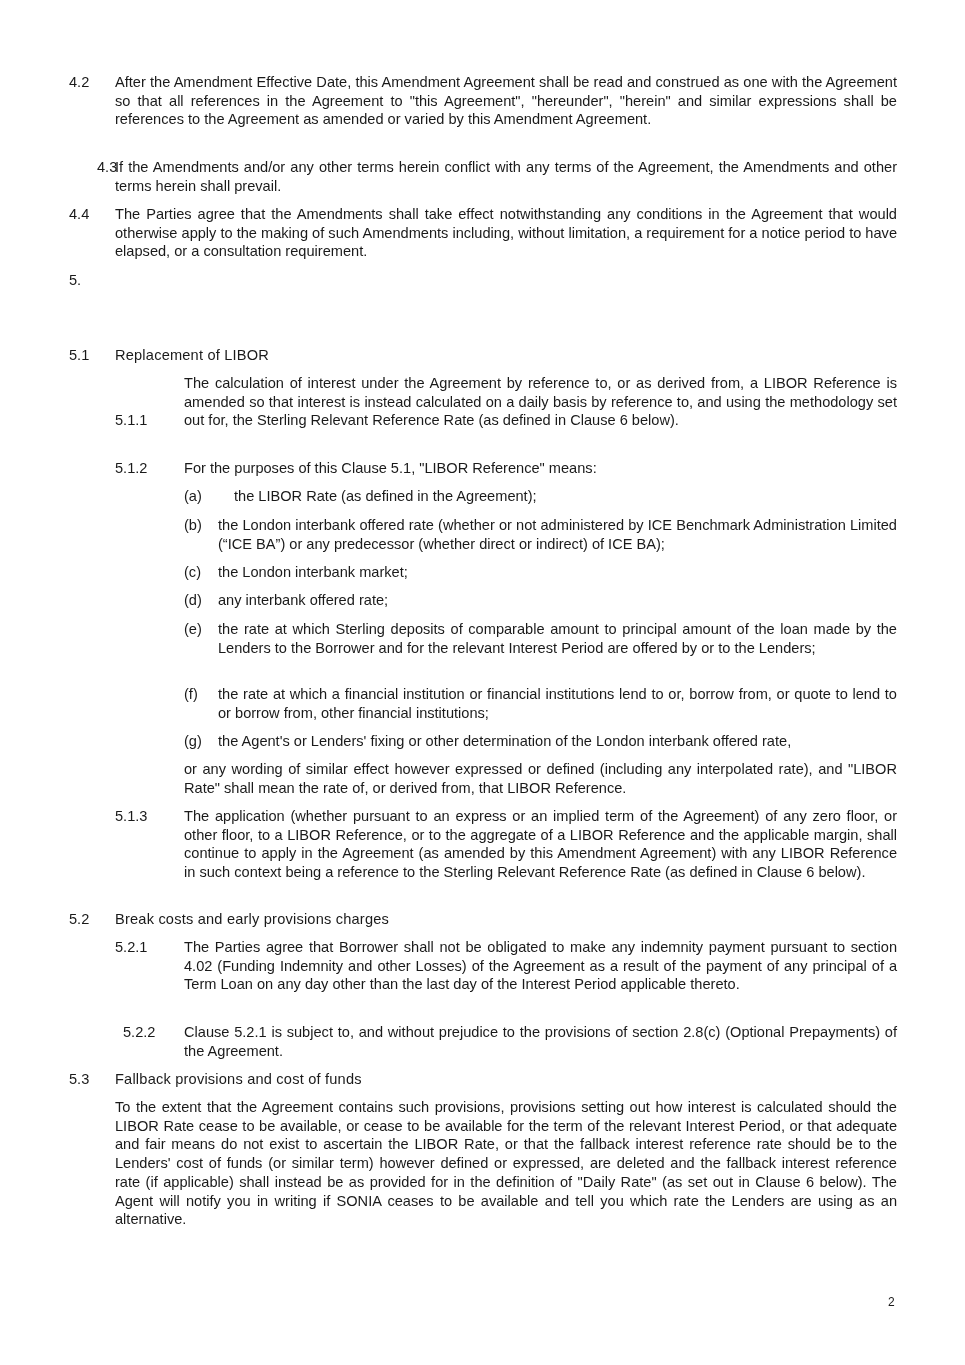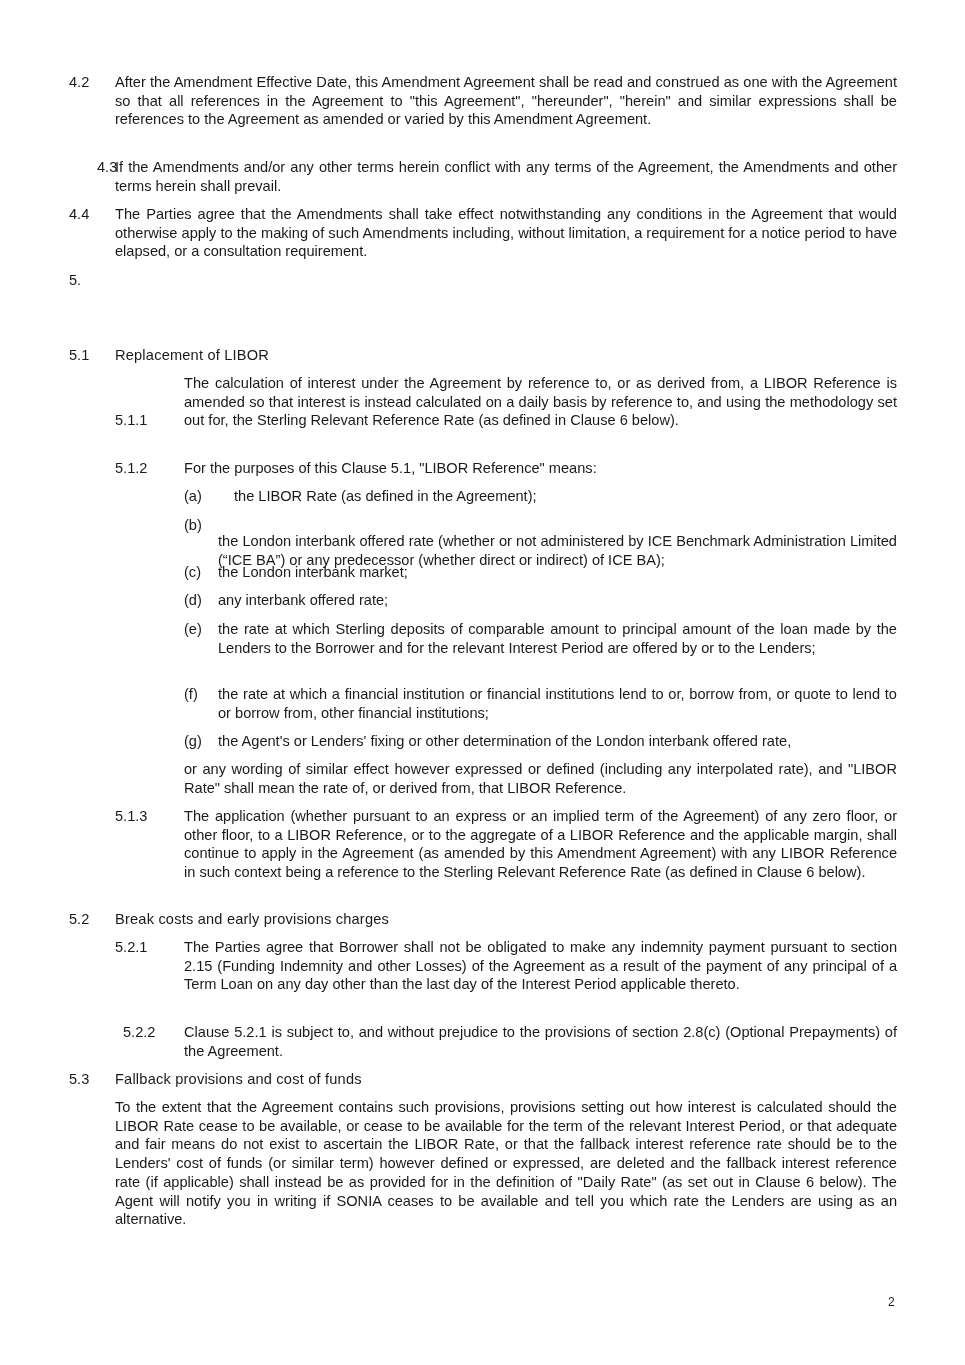--- a/index.html
+++ b/index.html
@@ -64,21 +64,21 @@
   <span class="num" style="left:115px; top:384px;margin-top:27px;">5.1.1</span>
   <div class="block" style="left:184px; top:374px; width:713px;">The calculation of interest under the Agreement by reference to, or as derived from, a LIBOR Reference is amended so that interest is instead calculated on a daily basis by reference to, and using the methodology set out for, the Sterling Relevant Reference Rate (as defined in Clause 6 below).</div>
 
   <span class="num" style="left:115px; top:459px;">5.1.2</span>
   <div class="block" style="left:184px; top:459px; width:713px;">For the purposes of this Clause 5.1, "LIBOR Reference" means:</div>
 
   <span class="num" style="left:184px; top:487px;">(a)</span>
   <div class="block" style="left:218px; top:487px; width:679px;margin-left:16px;">the LIBOR Rate (as defined in the Agreement);</div>
 
   <span class="num" style="left:184px; top:516px;">(b)</span>
-  <div class="block" style="left:218px; top:516px; width:679px;margin-top:16px;">the London interbank offered rate (whether or not administered by ICE Benchmark Administration Limited (“ICE BA”) or any predecessor (whether direct or indirect) of ICE BA);</div>
+  <div class="block" style="left:218px; top:516px; width:679px;">the London interbank offered rate (whether or not administered by ICE Benchmark Administration Limited (“ICE BA”) or any predecessor (whether direct or indirect) of ICE BA);</div>
 
   <span class="num" style="left:184px; top:563px;">(c)</span>
   <div class="block" style="left:218px; top:563px; width:679px;">the London interbank market;</div>
 
   <span class="num" style="left:184px; top:591px;">(d)</span>
   <div class="block" style="left:218px; top:591px; width:679px;">any interbank offered rate;</div>
 
   <span class="num" style="left:184px; top:620px;">(e)</span>
   <div class="block" style="left:218px; top:620px; width:679px;">the rate at which Sterling deposits of comparable amount to principal amount of the loan made by the Lenders to the Borrower and for the relevant Interest Period are offered by or to the Lenders;</div>
 
@@ -90,21 +90,21 @@
 
   <div class="block" style="left:218px; top:732px; width:679px;">the Agent's or Lenders' fixing or other determination of the London interbank offered rate,</div>
 
   <span class="num" style="left:115px; top:807px;">5.1.3</span>
   <div class="block" style="left:184px; top:807px; width:713px;">The application (whether pursuant to an express or an implied term of the Agreement) of any zero floor, or other floor, to a LIBOR Reference, or to the aggregate of a LIBOR Reference and the applicable margin, shall continue to apply in the Agreement (as amended by this Amendment Agreement) with any LIBOR Reference in such context being a reference to the Sterling Relevant Reference Rate (as defined in Clause 6 below).</div>
 
   <span class="num" style="left:69px; top:910px;">5.2</span>
   <div class="block heading" style="left:115px; top:910px; width:782px;">Break costs and early provisions charges</div>
 
   <span class="num" style="left:115px; top:938px;">5.2.1</span>
-  <div class="block" style="left:184px; top:938px; width:713px;">The Parties agree that Borrower shall not be obligated to make any indemnity payment pursuant to section 2.15 (Funding Indemnity and other Losses) of the Agreement as a result of the payment of any principal of a Term Loan on any day other than the last day of the Interest Period applicable thereto.</div>
+  <div class="block" style="left:184px; top:938px; width:713px;">The Parties agree that Borrower shall not be obligated to make any indemnity payment pursuant to section 4.02 (Funding Indemnity and other Losses) of the Agreement as a result of the payment of any principal of a Term Loan on any day other than the last day of the Interest Period applicable thereto.</div>
 
   <span class="num" style="left:115px; top:1023px;margin-left:8px;">5.2.2</span>
   <div class="block" style="left:184px; top:1023px; width:713px;">Clause 5.2.1 is subject to, and without prejudice to the provisions of section 2.8(c) (Optional Prepayments) of the Agreement.</div>
 
   <span class="num" style="left:69px; top:1070px;text-align:center;">5.3</span>
   <div class="block heading" style="left:115px; top:1070px; width:782px;">Fallback provisions and cost of funds</div>
   <div class="block" style="left:115px; top:1098px; width:782px;">To the extent that the Agreement contains such provisions, provisions setting out how interest is calculated should the LIBOR Rate cease to be available, or cease to be available for the term of the relevant Interest Period, or that adequate and fair means do not exist to ascertain the LIBOR Rate, or that the fallback interest reference rate should be to the Lenders' cost of funds (or similar term) however defined or expressed, are deleted and the fallback interest reference rate (if applicable) shall instead be as provided for in the definition of "Daily Rate" (as set out in Clause 6 below).  The Agent will notify you in writing if SONIA ceases to be available and tell you which rate the Lenders are using as an alternative.</div>
 
   <span class="pagenum">2</span>
 </div>

